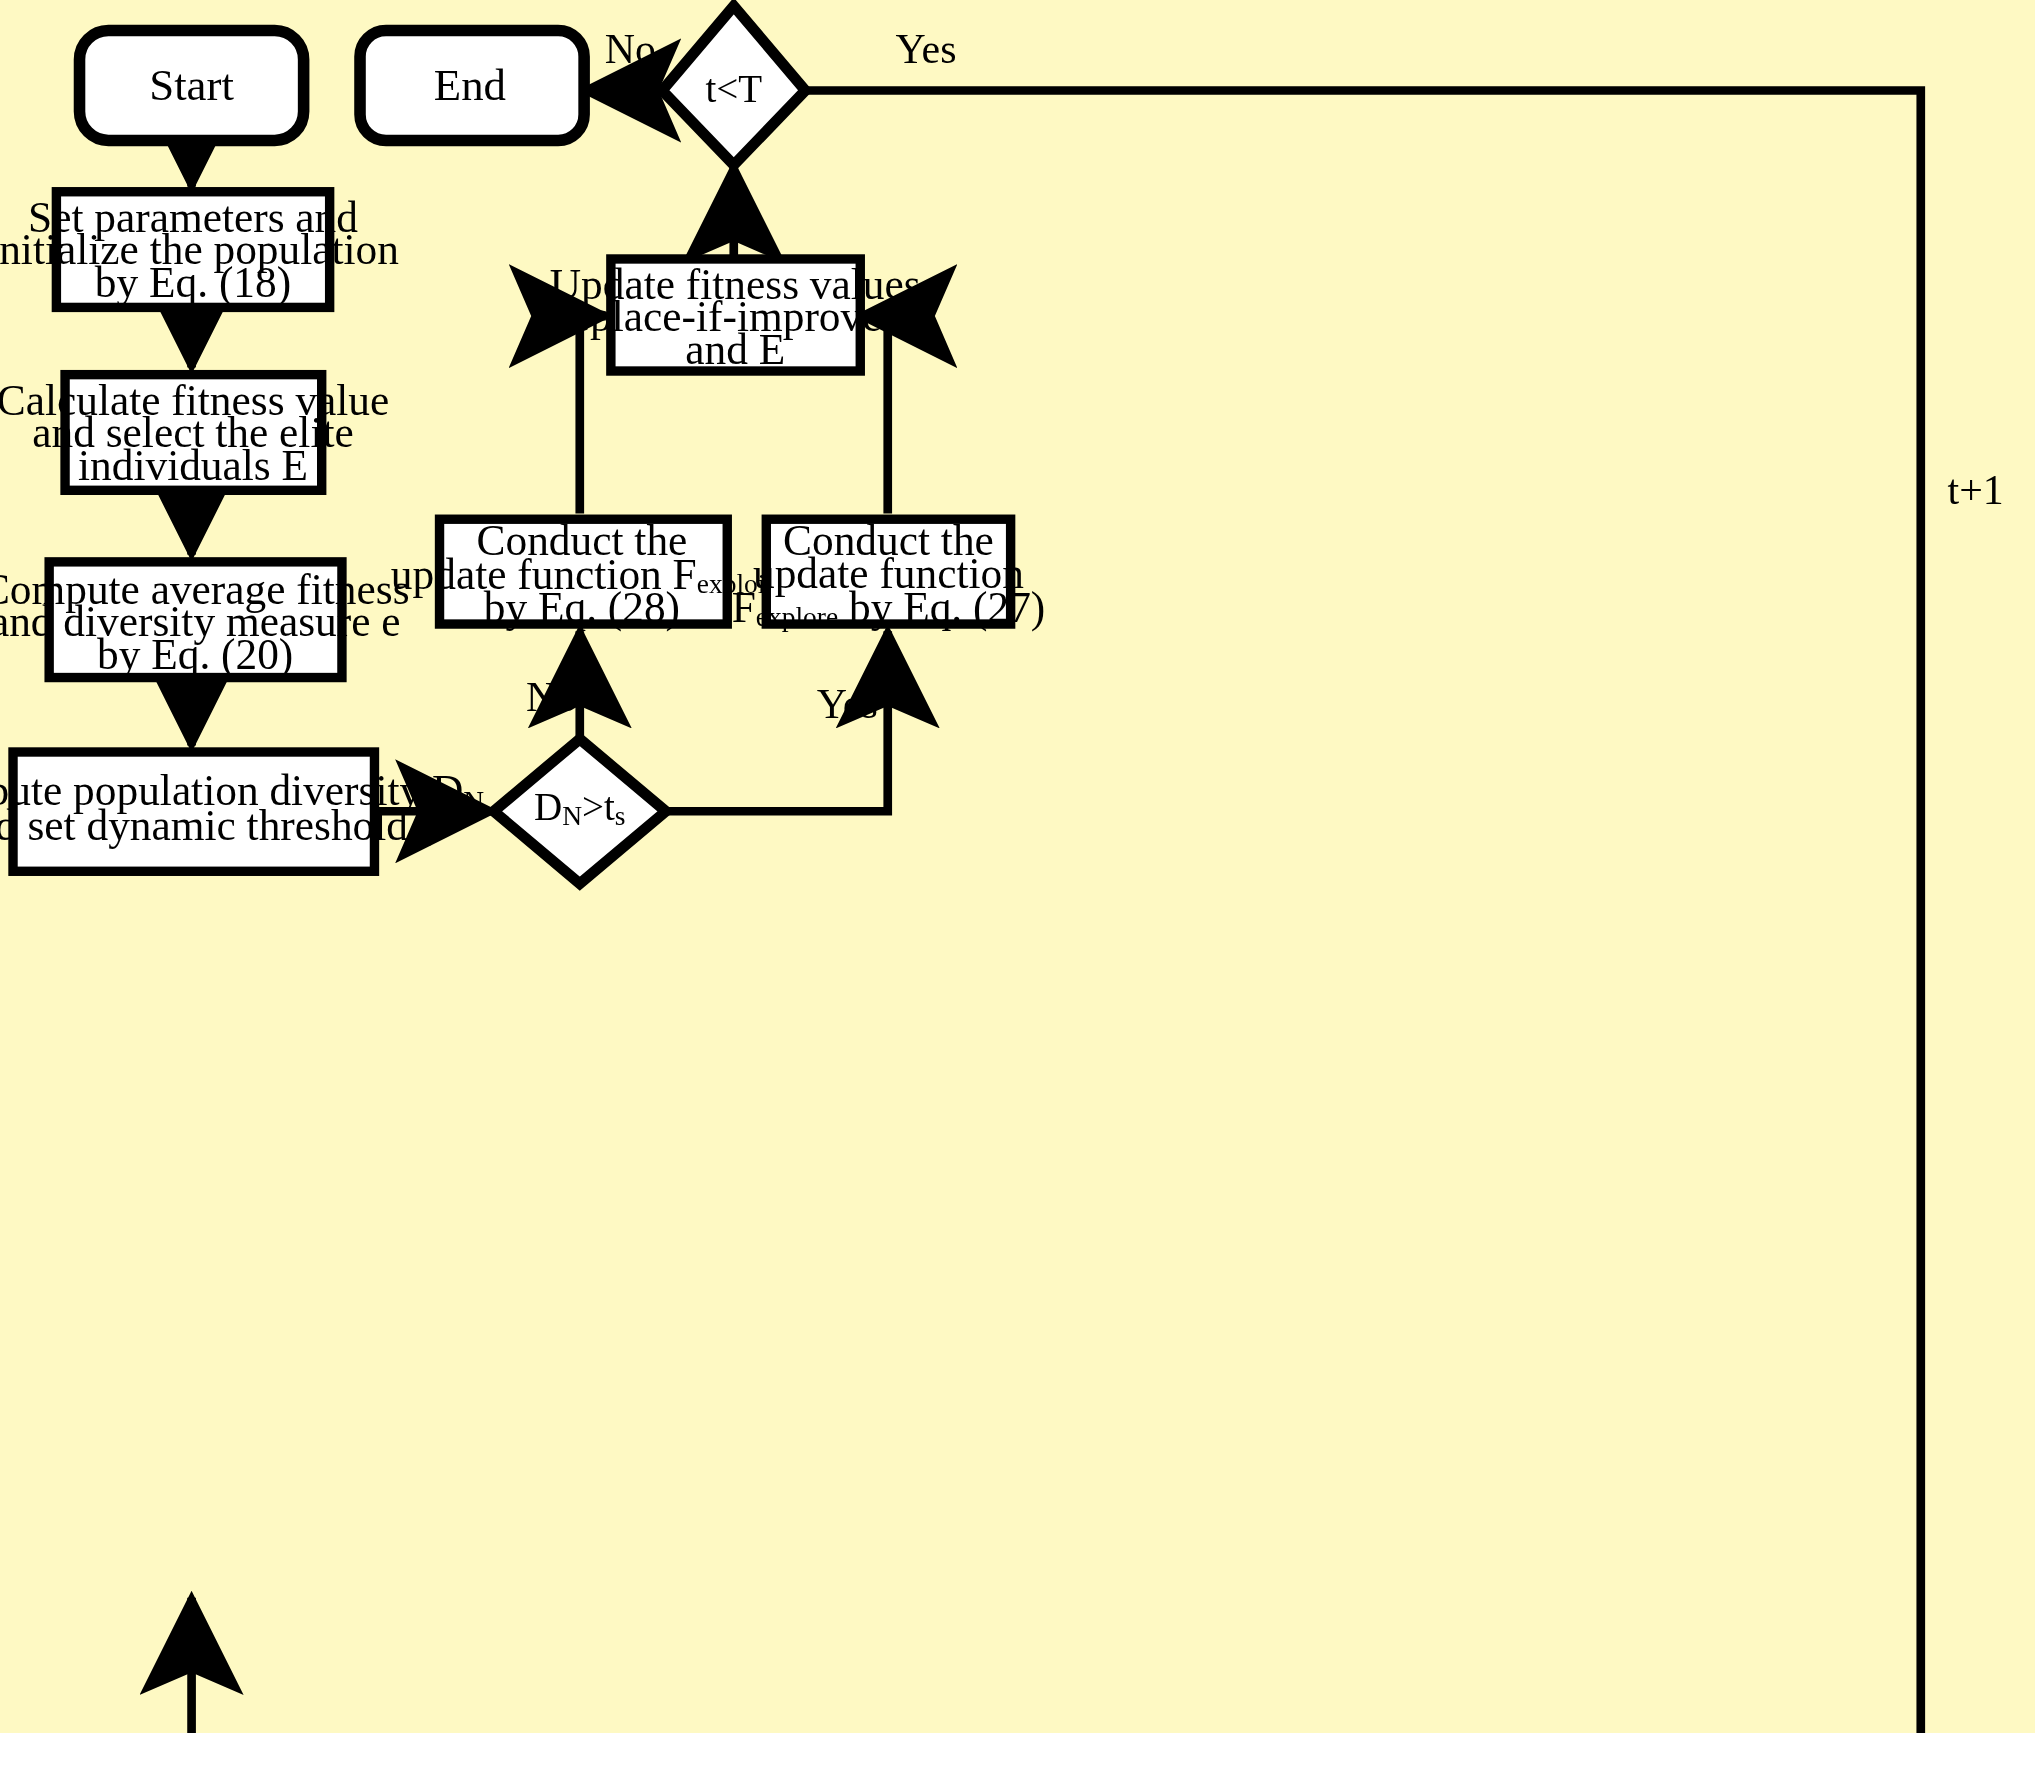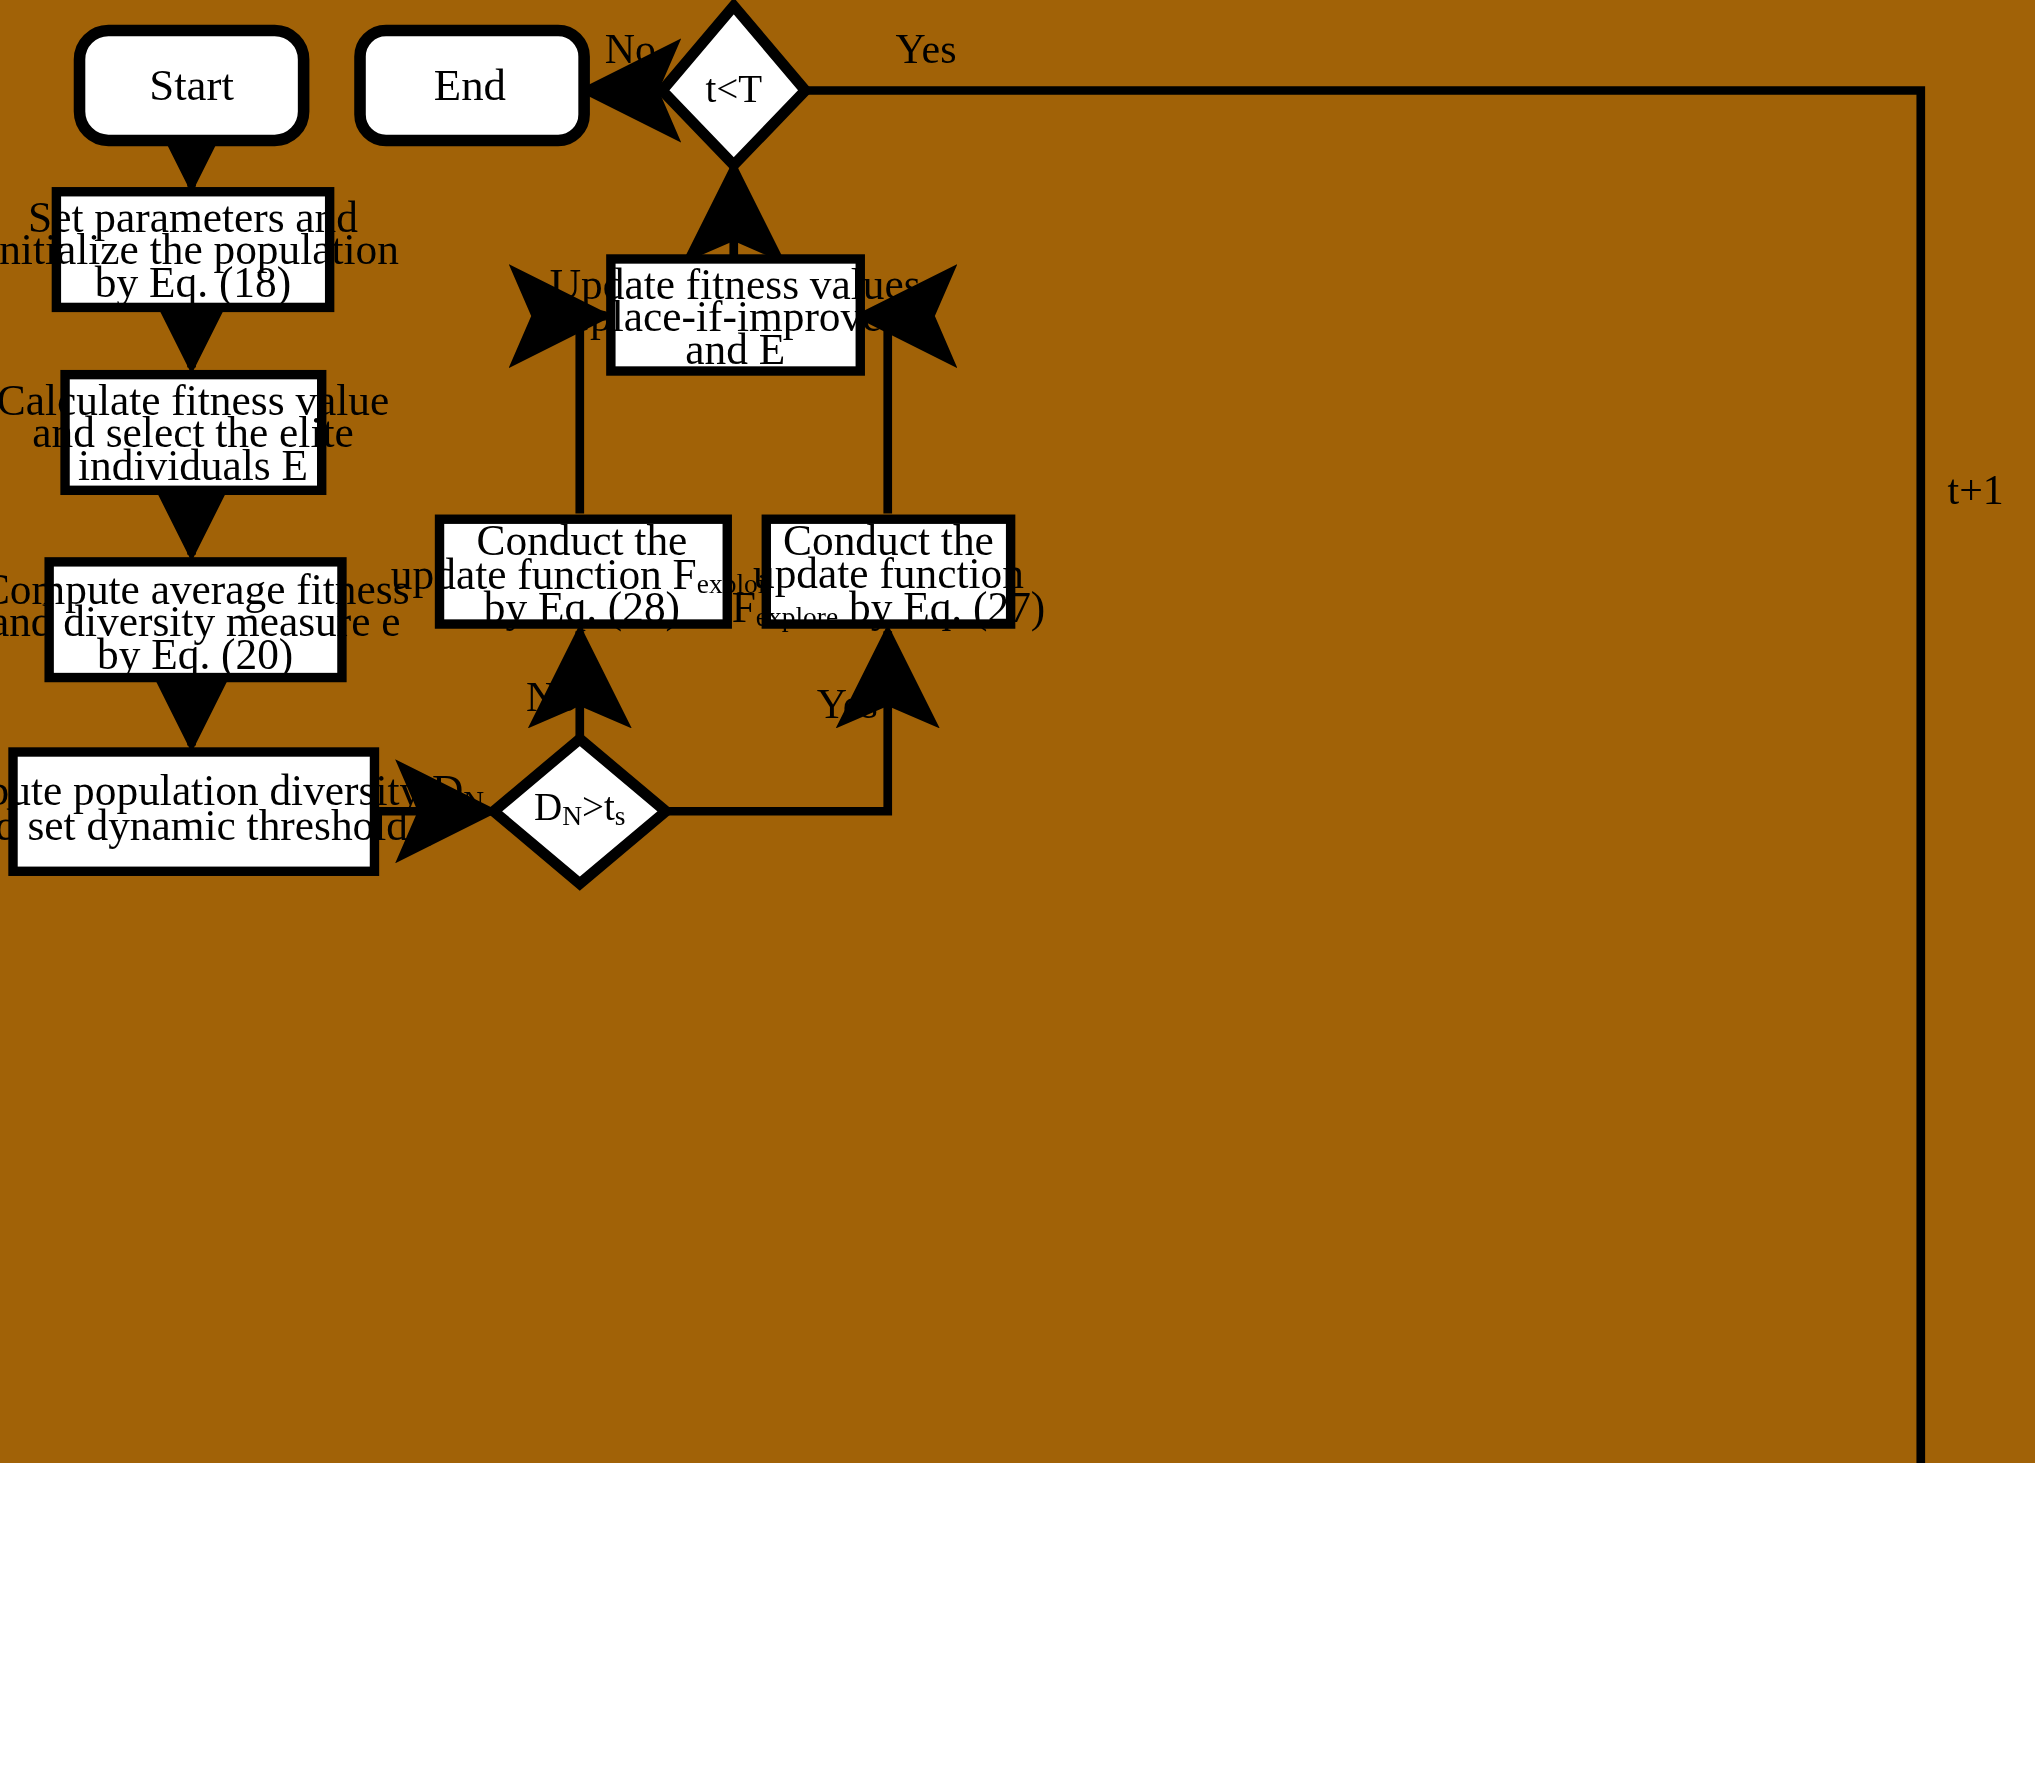--- a/index.html
+++ b/index.html
@@ -1,19 +1,19 @@
 <!DOCTYPE html>
 <html style="font-size:11.6px"><head>
 <meta charset="utf-8">
 <style>
   html,body{margin:0;padding:0;background:#ffffff;}
   #stage{
     position:relative;
-    width:2035px;height:1463px;
-    background:#a16207;
+    width:2035px;height:1733px;
+    background:#fef9c3;
     font-family:"Liberation Serif","DejaVu Serif",serif;
     overflow:hidden;
   }
   svg#flow{position:absolute;left:0;top:0;width:2035px;height:1791px;}
   .shape{fill:#ffffff;stroke:#000000;}
   .rect-node{stroke-width:13;}
   .round-node{stroke-width:16;}
   .diamond-node{stroke-width:15;stroke-linejoin:miter;}
   .conn{stroke:#000000;fill:none;stroke-width:12;}
   .nodetext{

